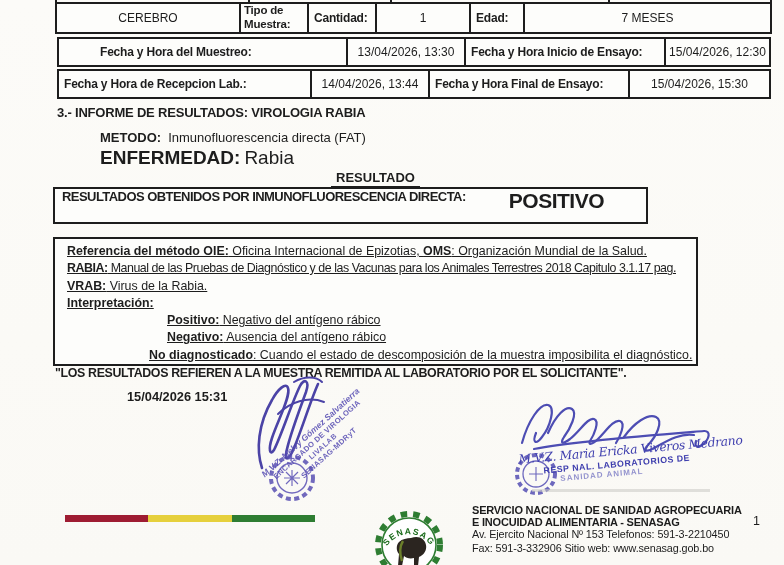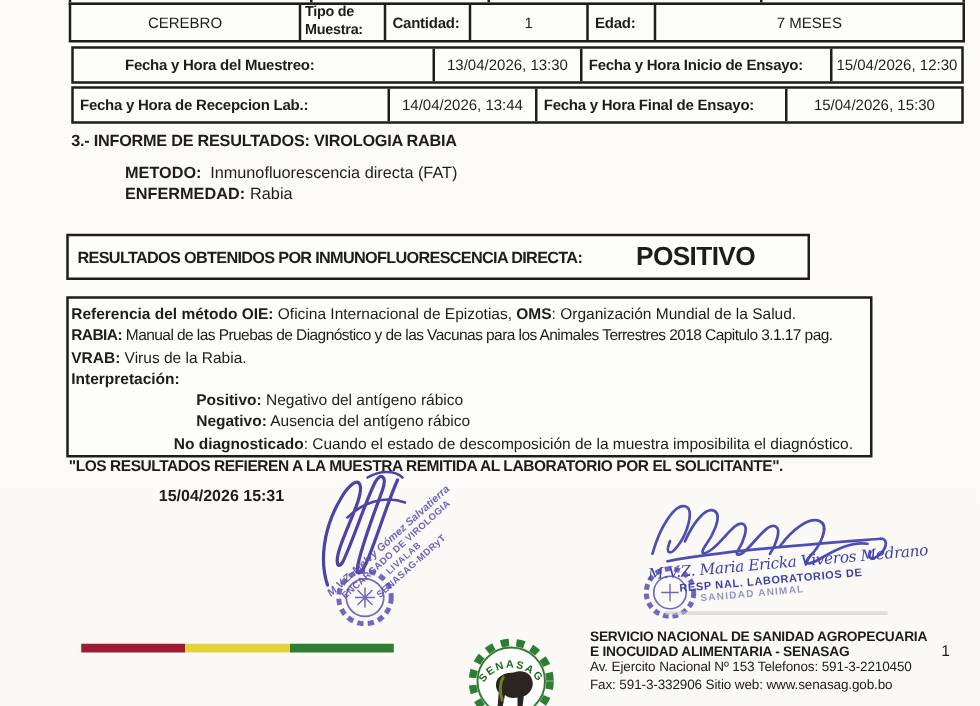--- a/index.html
+++ b/index.html
@@ -25,32 +25,32 @@
   .r3{ left:2px; top:69px; width:714px; height:30px; }
   .w-tipo{ width:68px; } .w-cerebro{ width:184px; } .w-cant{ width:68px; }
   .w-one{ width:94px; } .w-edad{ width:54px; }
   .w-lab1{ width:253px; } .w-val1{ width:118px; } .w-lab2{ width:200px; }
   .tipo-label{ font-size:11.5px; line-height:1.2; padding-left:3px; }
 
   
   .abs{ position:absolute; }
   .sect-title{ left:57px; top:105px; font-weight:bold; font-size:13px; letter-spacing:-0.2px; }
   .metodo{ left:100px; top:130px; font-size:13px; }
-  .enfermedad{ left:100px; top:147px; font-size:13px; }
+  .enfermedad{ left:100px; top:147px; font-size:19px; }
   .blab{ font-weight:bold; }
   .mval{ margin-left:7px; }
   .res-head{ left:53px; top:170px; width:645px; text-align:center; font-size:13px; font-weight:bold; }
   .res-head span{ display:inline-block; border-bottom:2px solid #1d1d1d; padding:0 5px 1px 5px; }
   .result-box{ left:53px; top:187px; width:595px; height:37px; border:2px solid #1d1d1d;
-               display:flex; align-items:center; background:#fdfdfb; }
+               display:flex; background:#fdfdfb; }
   .result-label{ font-weight:bold; font-size:13px; letter-spacing:-0.55px; padding-left:7px; }
   .result-value{ font-weight:bold; font-size:21px; letter-spacing:-0.5px; margin-left:auto; margin-right:42px; }
 
   .ref-box{ left:53px; top:237px; width:645px; height:129px; border:2px solid #1d1d1d;
-            background:#fdfdfb; padding:4px 6px 0 2px; font-size:12.4px; }
+            background:#fdfdfb; padding:4px 6px 0 12px; font-size:12.4px;text-decoration:underline; }
   .ref-line{ line-height:17.3px; white-space:nowrap; }
   .cond{ letter-spacing:-0.45px; }
   .ind1{ padding-left:100px; }
   .ind2{ padding-left:82px; }
 
   .disclaimer{ left:55px; top:366px; font-weight:bold; font-size:12.4px; letter-spacing:-0.35px; }
   .signdate{ left:127px; top:389px; font-weight:bold; font-size:12.8px; }
   .left-stamp-text{ left:237px; top:424px; width:165px; transform:rotate(-42deg);
                     text-align:center; color:#5a50b4; opacity:.88; }
   .left-stamp-text .l1{ font-size:8.6px; font-style:italic; font-weight:bold; white-space:nowrap; }
@@ -142,20 +142,23 @@
 
   <div class="abs sect-title">3.- INFORME DE RESULTADOS: VIROLOGIA RABIA</div>
 
   <div class="abs metodo">
     <span class="blab">METODO:</span><span class="mval">Inmunofluorescencia directa (FAT)</span>
   </div>
   <div class="abs enfermedad">
     <span class="blab">ENFERMEDAD:</span><span class="mval" style="margin-left:4px">Rabia</span>
   </div>
 
+  <div class="abs res-head">
+    <span>RESULTADO</span>
+  </div>
 
   <div class="abs result-box">
     <span class="result-label">RESULTADOS OBTENIDOS POR INMUNOFLUORESCENCIA DIRECTA:</span>
     <span class="result-value">POSITIVO</span>
   </div>
 
   <div class="abs ref-box">
     <div class="ref-line">
       <span class="blab">Referencia del método OIE:</span><span> Oficina Internacional de Epizotias, </span><span class="blab">OMS</span><span>: Organización Mundial de la Salud.</span>
     </div>

